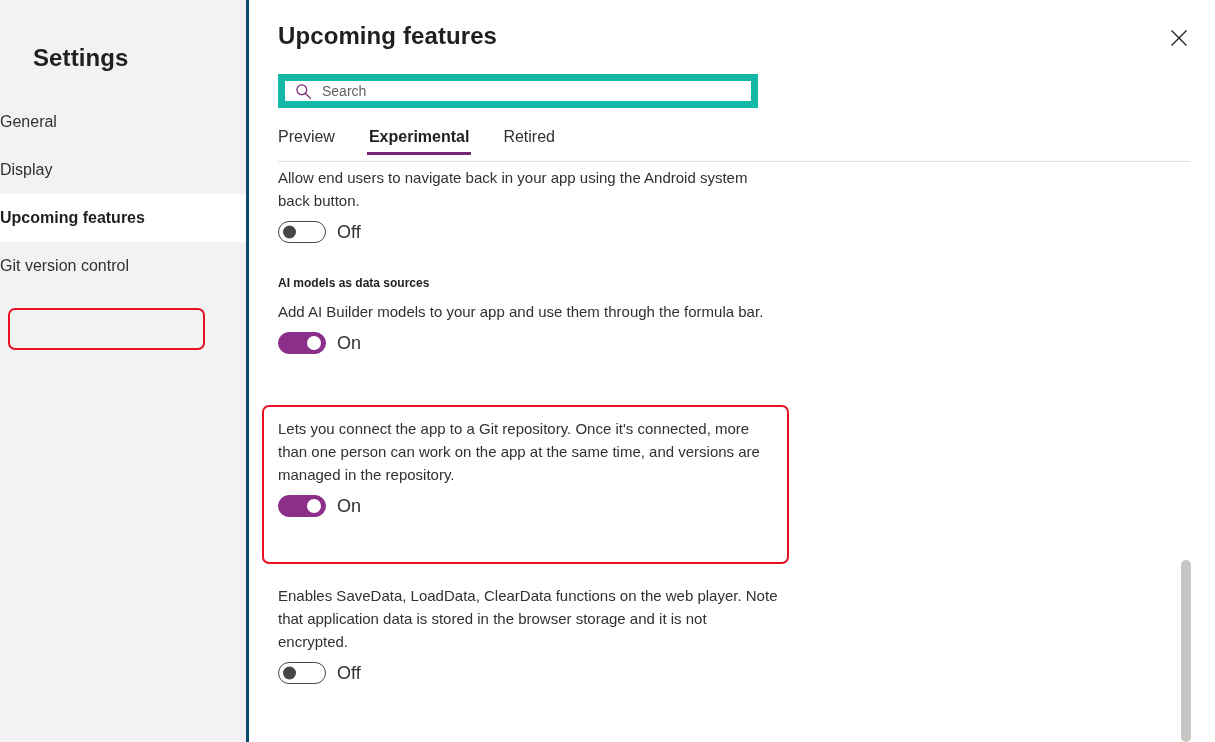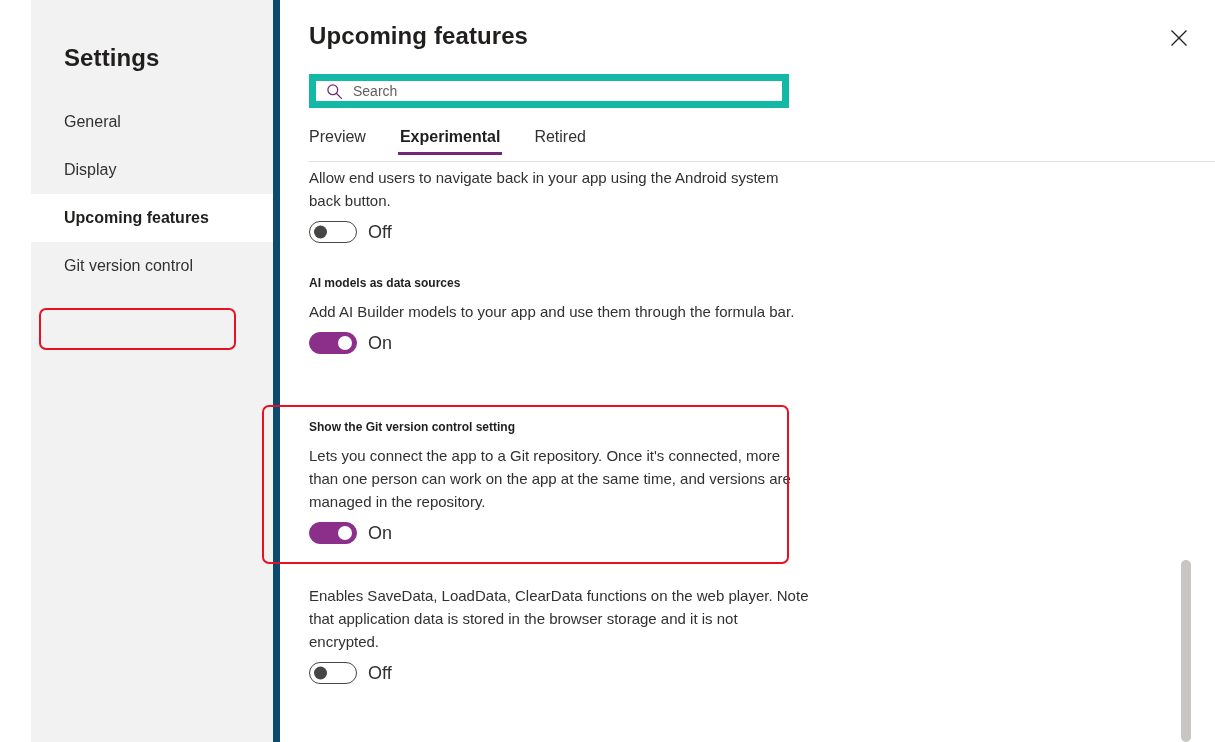--- a/index.html
+++ b/index.html
@@ -16,40 +16,38 @@
     width: 1215px; height: 742px;
     display: flex;
     background: #ffffff;
   }
 
   
   .sidebar {
     width: 249px;
     height: 742px;
     background: #f2f2f2;
-    border-right: 7px solid #0c4a6e;
+    border-right: 3px solid #0c4a6e;
     flex: 0 0 249px;
     position: relative;
-    margin-left: 31px;
   }
   .sidebar-title {
     font-size: 24px;
     font-weight: 600;
     color: #201f1e;
     padding: 44px 0 0 33px;
     letter-spacing: 0.1px;
   }
   .sidebar-nav {
     margin-top: 26px;
   }
   .nav-item {
     height: 48px;
     display: flex;
     align-items: center;
-    padding-left: 33px;
     font-size: 16px;
     color: #323130;
     cursor: pointer;
     position: relative;
   }
   .nav-item.selected {
     background: #ffffff;
     font-weight: 600;
     color: #201f1e;
   }
@@ -337,21 +335,20 @@
         <p class="feature-desc">Add AI Builder models to your app and use them through the formula bar.</p>
         <div class="toggle-row">
           <div class="toggle on">
             <div class="knob"></div>
           </div>
           <span class="toggle-label">On</span>
         </div>
       </div>
 
       <div class="feature" style="top:255px; width:495px;">
-        <h3 class="feature-title">Show the Git version control setting</h3>
         <p class="feature-desc">Lets you connect the app to a Git repository. Once it's connected, more than one person can work on the app at the same time, and versions are managed in the repository.</p>
         <div class="toggle-row">
           <div class="toggle on">
             <div class="knob"></div>
           </div>
           <span class="toggle-label">On</span>
         </div>
       </div>
 
       <div class="feature" style="top:422px;">

